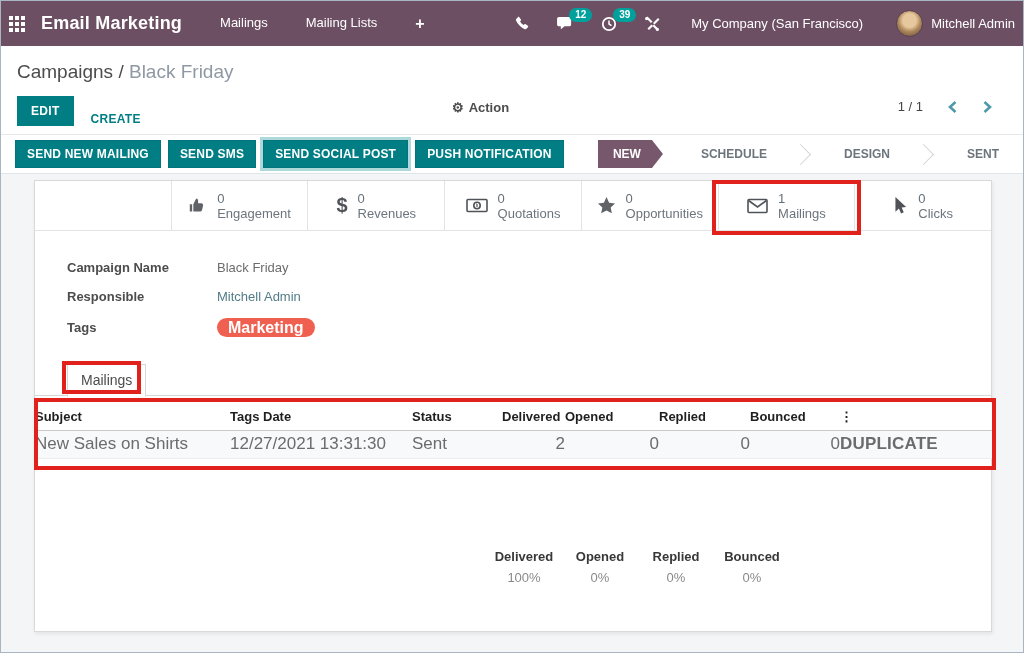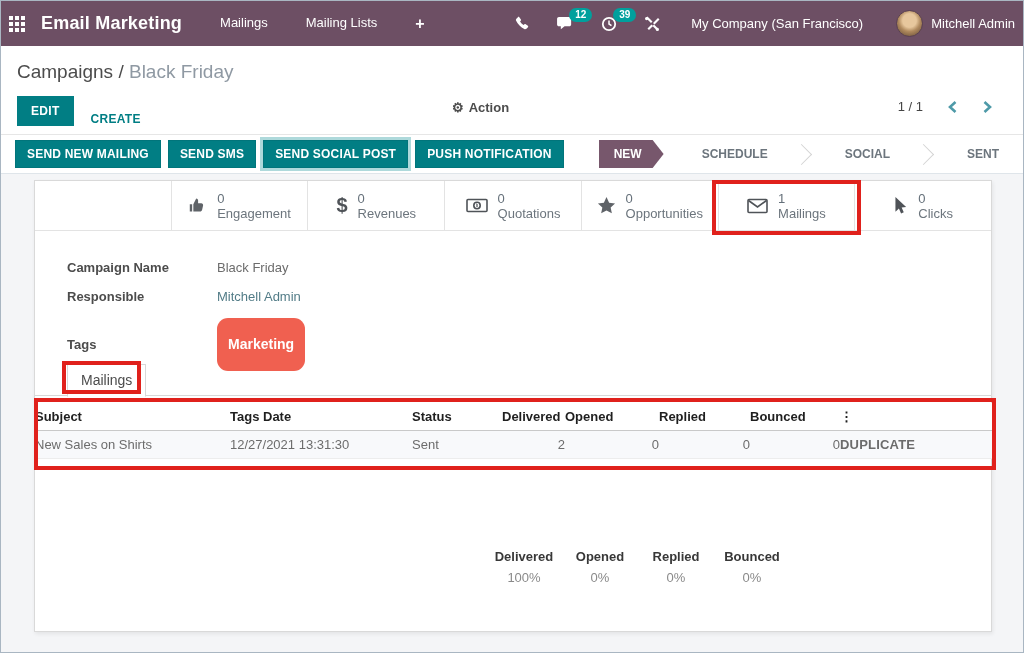--- a/index.html
+++ b/index.html
@@ -54,28 +54,28 @@
   .stat-icon { color:#5f6368; display:flex; }
   .stat-text { display:flex; flex-direction:column; font-size:13px; line-height:15px; text-align:left; }
   .stat-value { color:#65707a; }
   .stat-label { color:#6c757d; }
 
   .fields { position:absolute; left:32px; top:79px; }
   .field-row { display:flex; margin-bottom:14px; align-items:center; }
   .field-label { width:150px; font-size:13px; font-weight:bold; color:#4c4c4c; }
   .field-value { font-size:13px; color:#6c6c6c; }
   .field-link { font-size:13px; color:#527c87; }
-  .tag-pill { display:inline-block; background:#f06050; color:#fff; font-size:14px; font-weight:bold; border-radius:11px; padding:20px 11px; line-height:13px; }
+  .tag-pill { display:inline-block; background:#f06050; color:#fff; font-size:16px; font-weight:bold; border-radius:11px; padding:3px 11px; line-height:13px; }
 
   .notebook-line { position:absolute; left:0; top:214px; width:100%; height:1px; background:#d8d8d8; }
   .notebook-tab { position:absolute; left:32px; top:183px; background:#fff; border:1px solid #d8d8d8; border-bottom:1px solid #fff; padding:7px 13px 8px 13px; font-size:14px; color:#4c4c4c; z-index:2; cursor:pointer; }
 
   .list-table { position:absolute; left:0; top:222px; width:958px; border-collapse:collapse; table-layout:fixed; }
   .list-table th { font-size:13px; font-weight:bold; color:#1f1f1f; text-align:left; height:27px; border-bottom:1px solid #c9c9c9; background:#fff; padding:0; cursor:pointer; }
-  .list-table td { font-size:13px; color:#6c6c6c; height:28px; background:#f8f9fb; border-bottom:1px solid #ededed; padding:0; }
+  .list-table td { font-size:17px; color:#6c6c6c; height:28px; background:#f8f9fb; border-bottom:1px solid #ededed; padding:0; }
   .num { text-align:right; }
   .pad-l { padding-left:32px; }
   .duplicate-link { color:#017e84; font-weight:bold; font-size:12px; letter-spacing:.2px; padding-left:17px; cursor:pointer; }
   .dots { text-align:right; padding-right:5px; color:#555; font-size:14px; font-weight:bold; cursor:pointer; }
 
   .kpis { position:absolute; left:456px; top:368px; display:flex; gap:10px; }
   .kpi { width:66px; text-align:center; }
   .kpi-label { font-size:13px; font-weight:bold; color:#383838; }
   .kpi-value { font-size:13px; color:#8a8a8a; margin-top:6px; }
 
@@ -173,21 +173,21 @@
 
   <div class="statusbar">
     <button class="sb-btn">SEND NEW MAILING</button>
     <button class="sb-btn">SEND SMS</button>
     <button class="sb-btn focused">SEND SOCIAL POST</button>
     <button class="sb-btn">PUSH NOTIFICATION</button>
     <div class="pipeline">
       <span class="stage-active">NEW</span>
       <span class="stage" style="margin-left:4px;">SCHEDULE</span>
       <span class="stage-sep"></span>
-      <span class="stage">SOCIAL</span>
+      <span class="stage">DESIGN</span>
       <span class="stage-sep"></span>
       <span class="stage">SENT</span>
     </div>
   </div>
 
   <div class="content">
     <div class="sheet">
 
       <div class="stat-row">
         <div class="stat-cell"></div>

